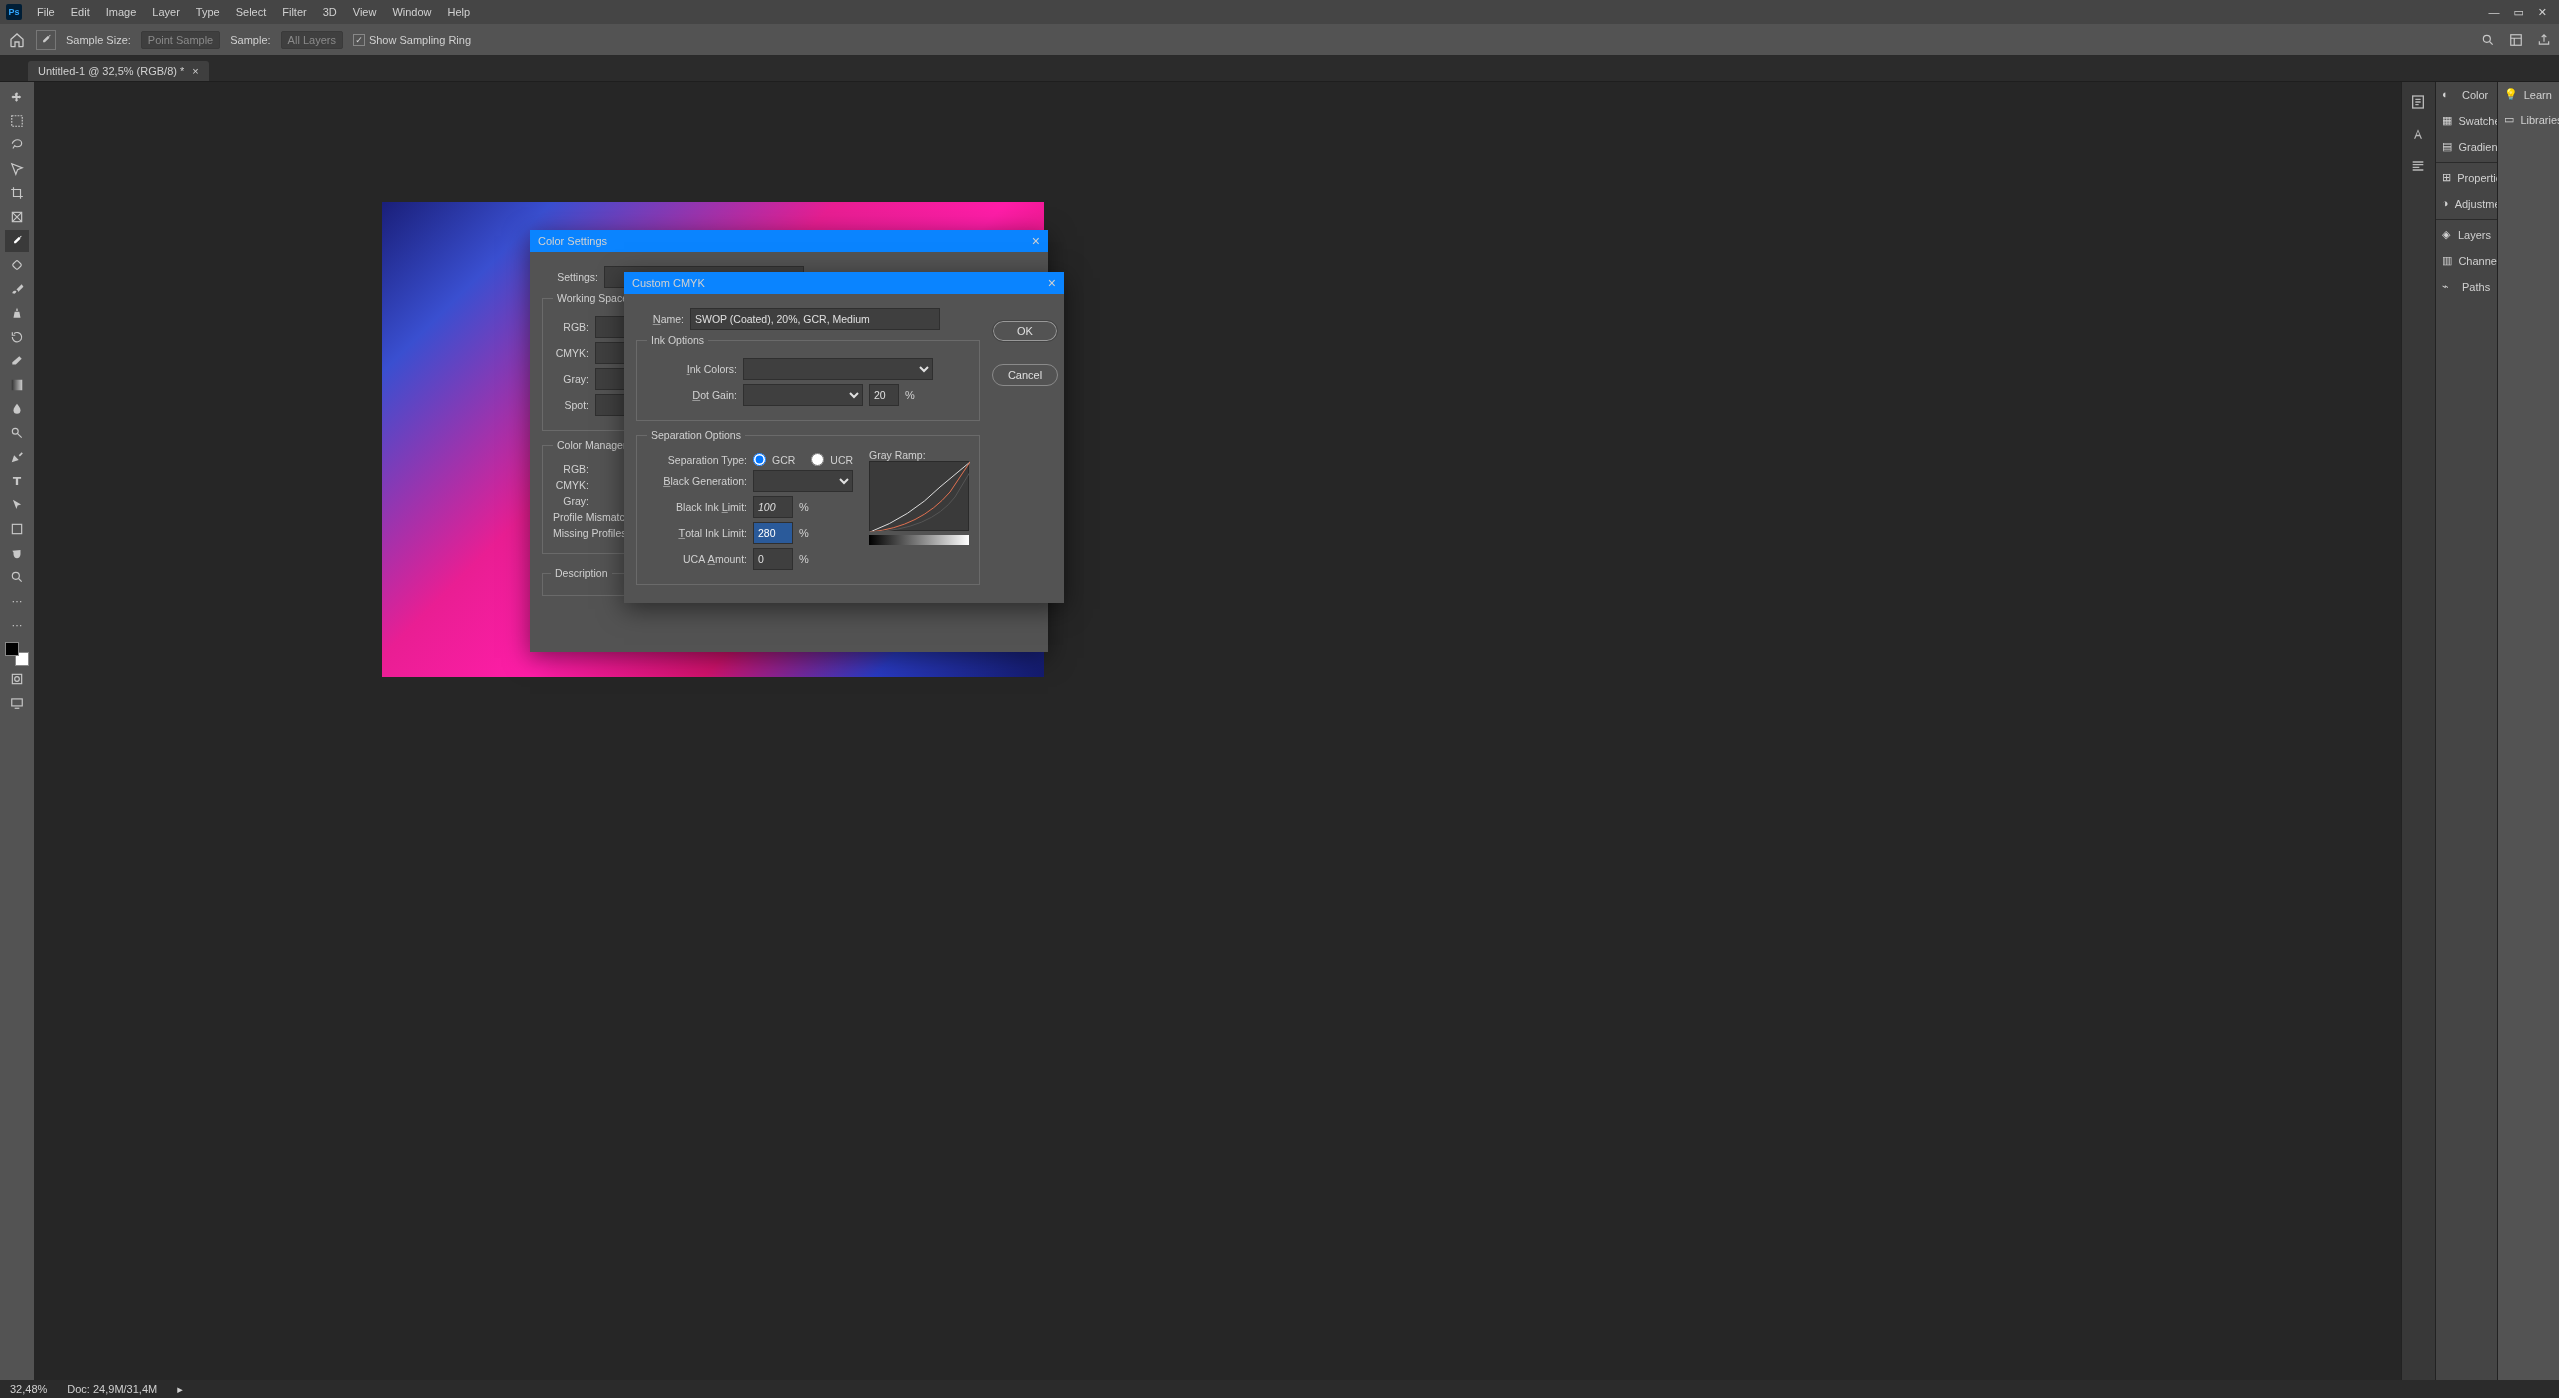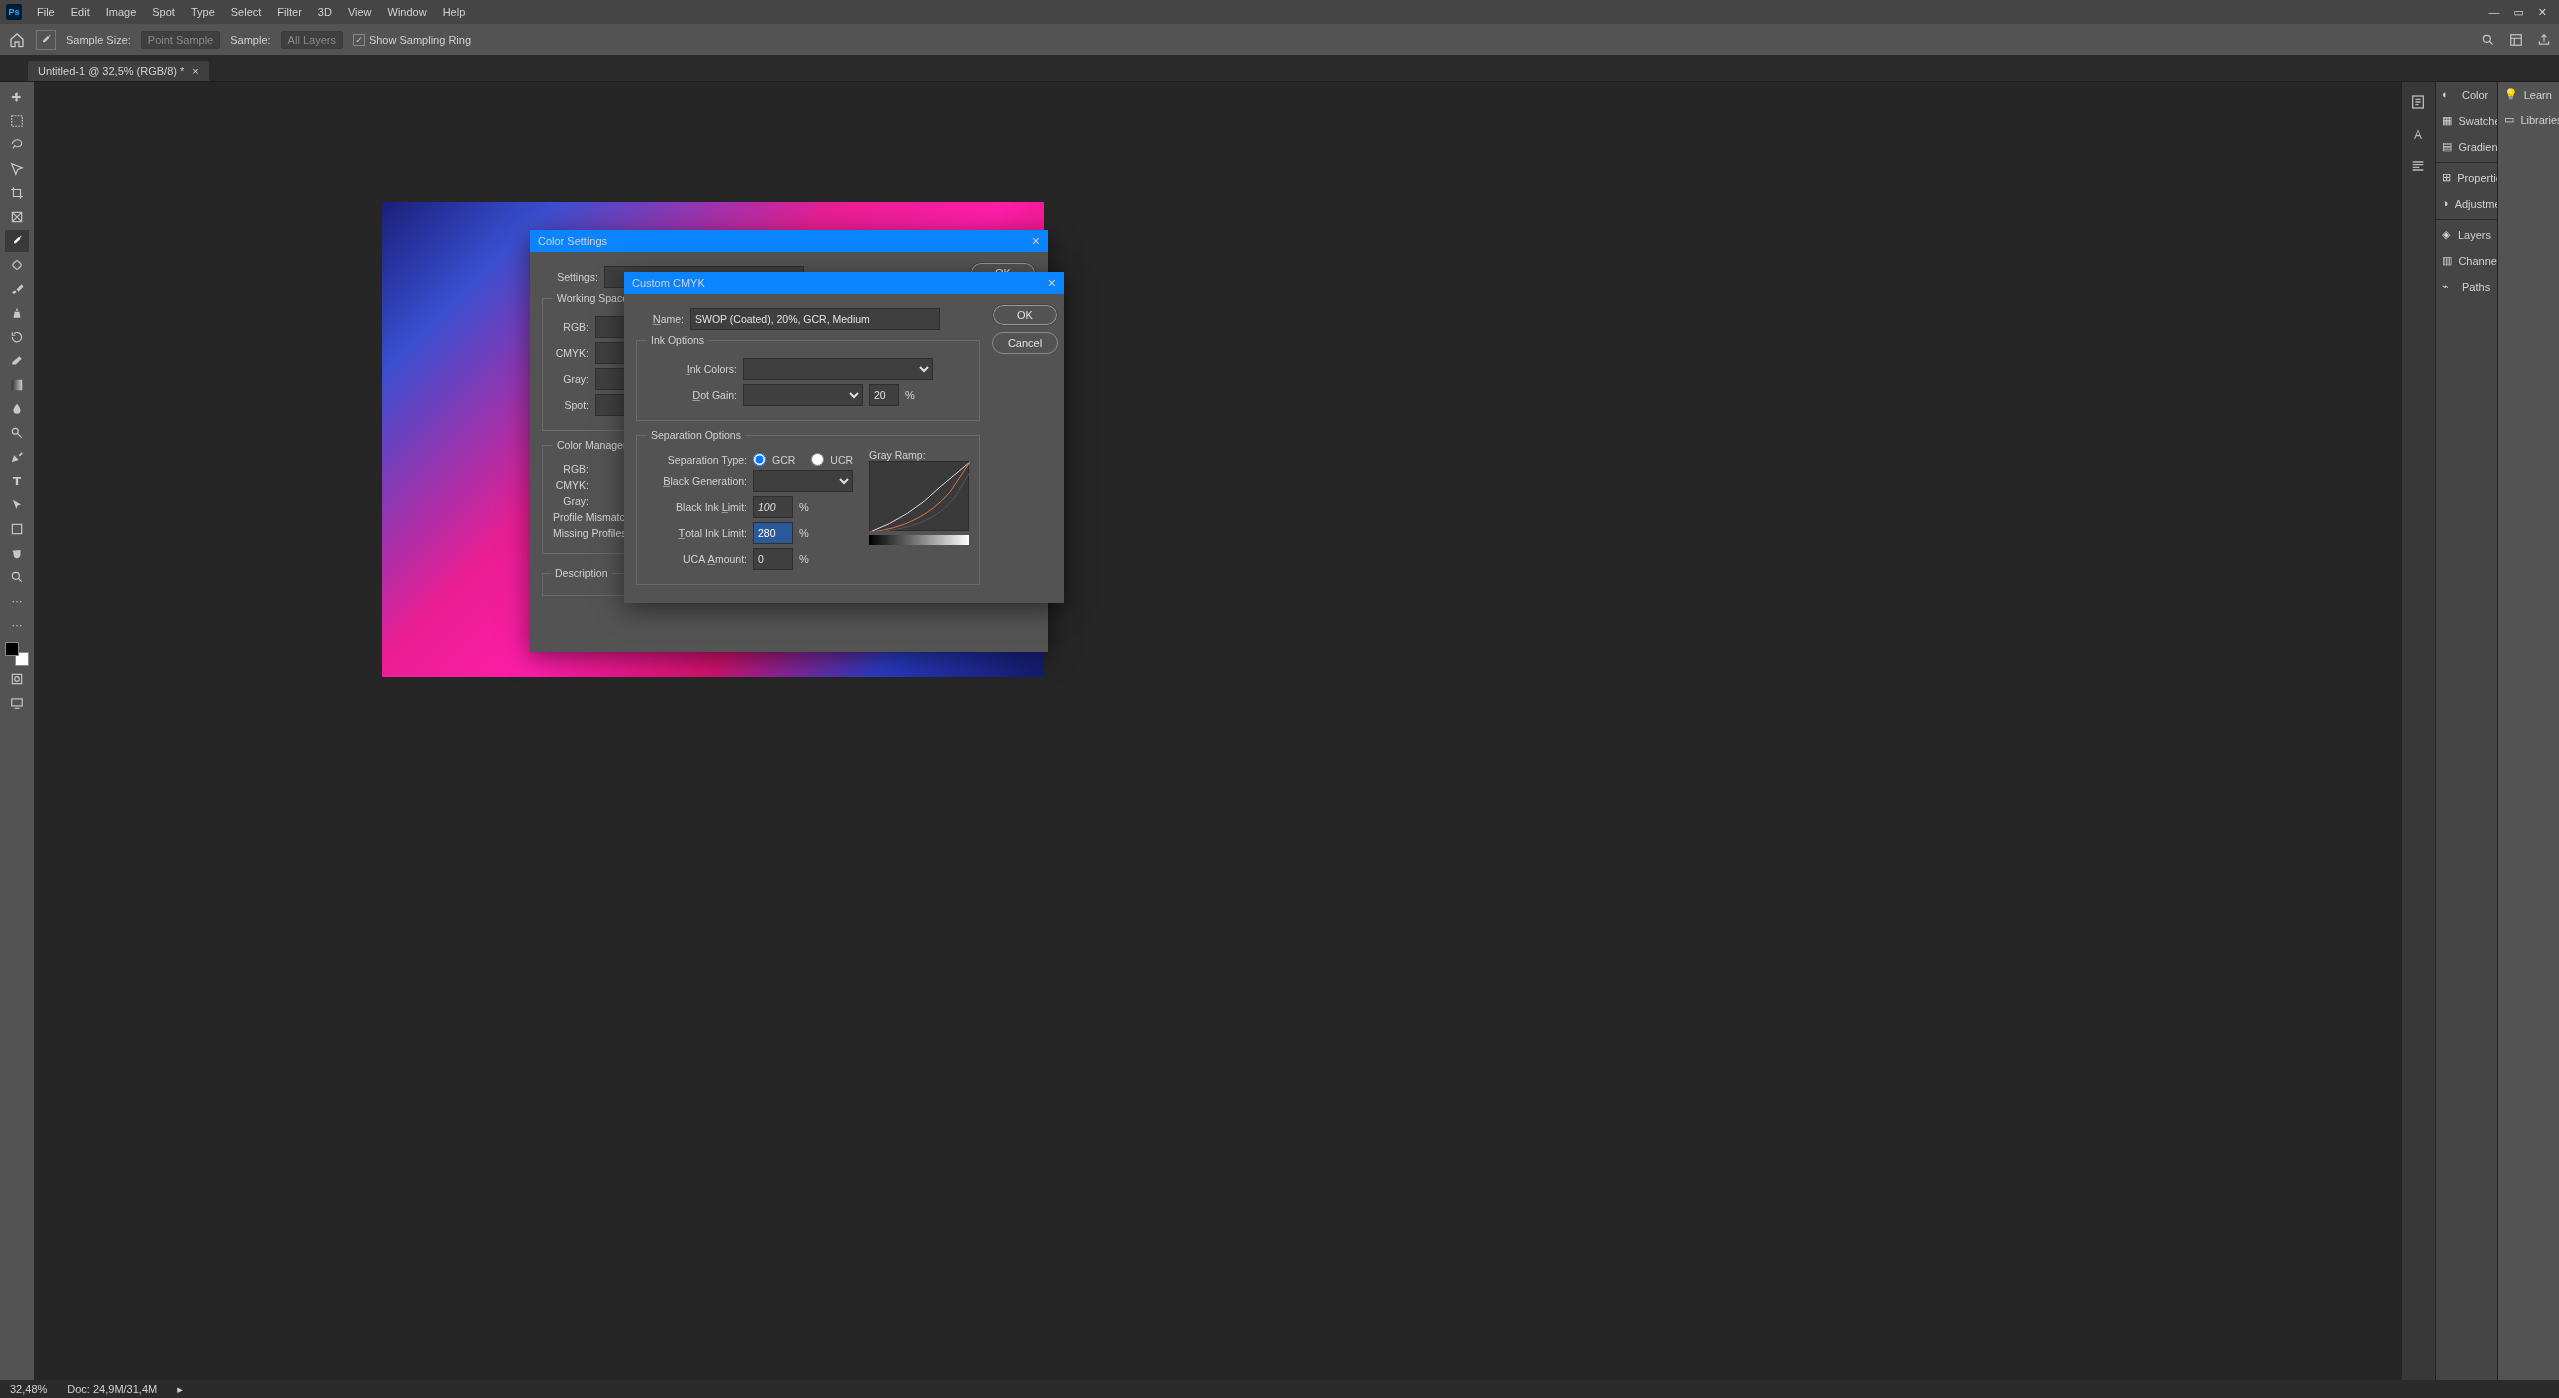--- a/index.html
+++ b/index.html
@@ -47,21 +47,21 @@
 
 .dialog { position: absolute; background: #535353; box-shadow: 0 6px 24px rgba(0,0,0,.5); }
 .dialog .titlebar { height: 22px; background: #0a84ff; display: flex; align-items: center; padding: 0 8px; font-size: 11px; color: #fff; }
 .dialog .titlebar .close { margin-left: auto; font-size: 14px; line-height: 1; }
 .dialog .body { padding: 10px 12px; display: flex; gap: 12px; }
 .dialog fieldset { border: 1px solid #6a6a6a; padding: 8px 10px 10px; margin-bottom: 8px; }
 .dialog legend { padding: 0 4px; font-size: 10.5px; }
 .dialog .row { display: flex; align-items: center; gap: 6px; margin: 4px 0; }
 .dialog label { font-size: 10.5px; text-align: right; }
 .dialog select, .dialog input[type=text] { background: #3f3f3f; border: 1px solid #2f2f2f; color: #e0e0e0; padding: 10px 4px; font-size: 10.5px; height: 18px; }
-.dialog .btn { min-width: 66px; height: 22px; background: #535353; border: 1px solid #8a8a8a; border-radius: 11px; color: #e0e0e0; display: flex; align-items: center; justify-content: center; font-size: 11px; }
+.dialog .btn { min-width: 66px; height: 22px; background: #535353; border: 1px solid #8a8a8a; border-radius: 11px; color: #e0e0e0; display: flex; align-items: center; justify-content: center; font-size: 11px; margin-top: 16px; }
 .dialog .btn.primary { border: 1px solid #444; box-shadow: inset 0 0 0 1px #999; }
 .dialog .graybox { background: #3a3a3a; border: 1px solid #2a2a2a; width: 100px; height: 70px; position: relative; }
 .gradbar { height: 10px; width: 100px; background: linear-gradient(to right, #000, #fff); margin-top: 4px; }
 .underline { text-decoration: underline; text-decoration-color: #9a9a9a; }
 
 
 #dlg-colorsettings { left: 530px; top: 230px; width: 518px; height: 422px; }
 #dlg-colorsettings .body { flex-direction: row; }
 #dlg-colorsettings .leftcol { flex: 1; }
 #dlg-colorsettings .rightcol { width: 56px; display: flex; flex-direction: column; gap: 6px; align-items: flex-end; }
@@ -77,21 +77,21 @@
 svg { display: block; }
 </style>
 </head>
 <body>
 
 <div class="menubar">
   <div class="ps-icon">Ps</div>
   <span class="menu">File</span>
   <span class="menu">Edit</span>
   <span class="menu">Image</span>
-  <span class="menu">Spot</span>
+  <span class="menu">Layer</span>
   <span class="menu">Type</span>
   <span class="menu">Select</span>
   <span class="menu">Filter</span>
   <span class="menu">3D</span>
   <span class="menu">View</span>
   <span class="menu">Window</span>
   <span class="menu">Help</span>
   <div class="win-ctrl">
     <span>—</span>
     <span>▭</span>

